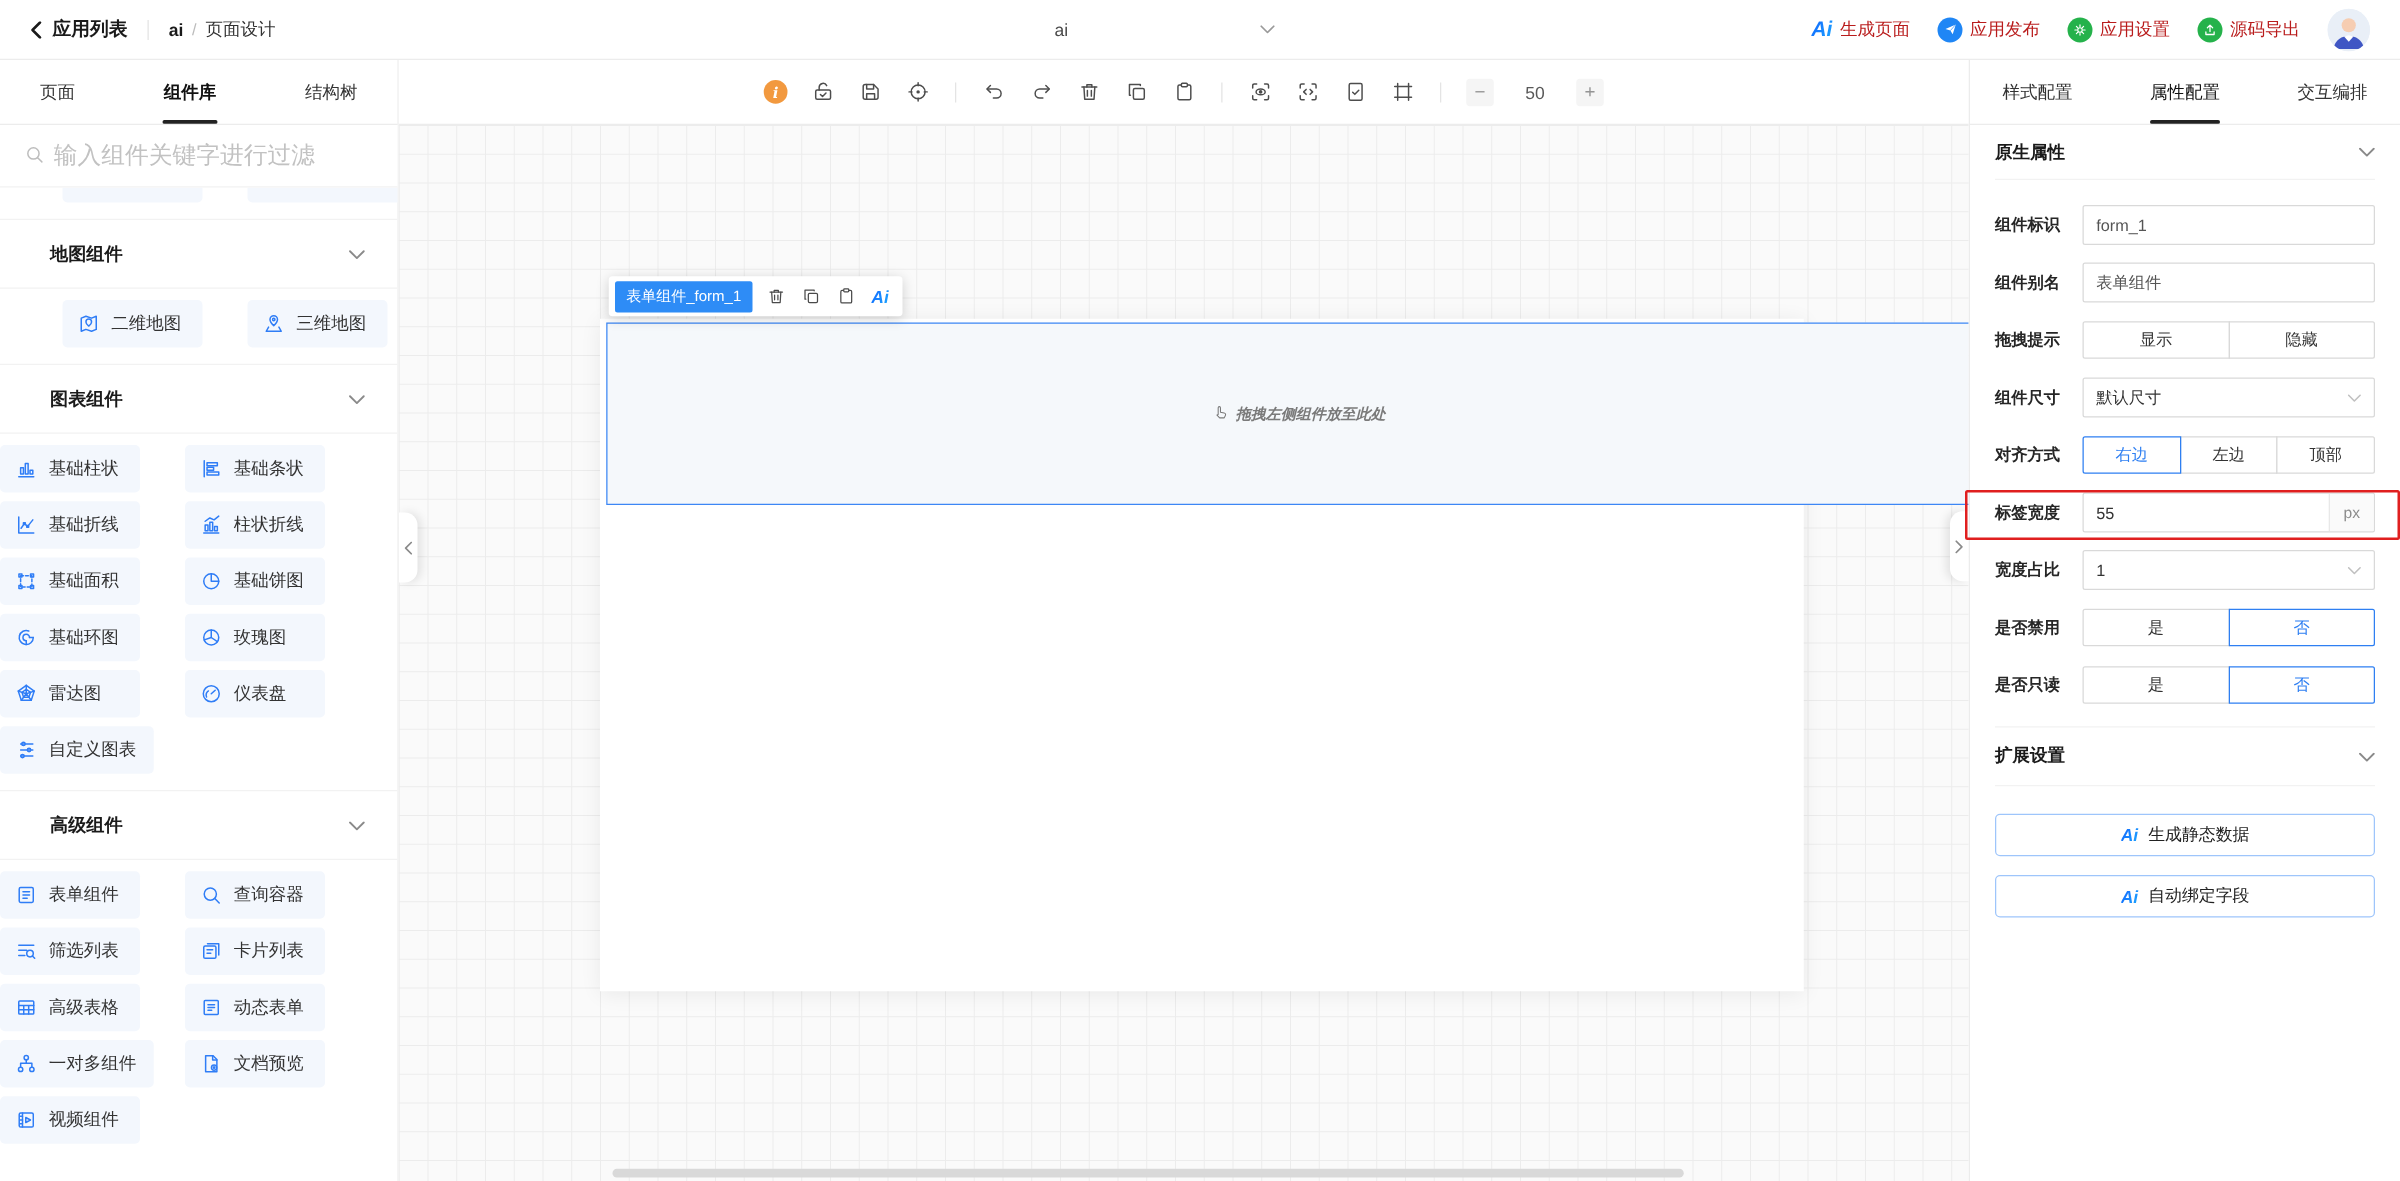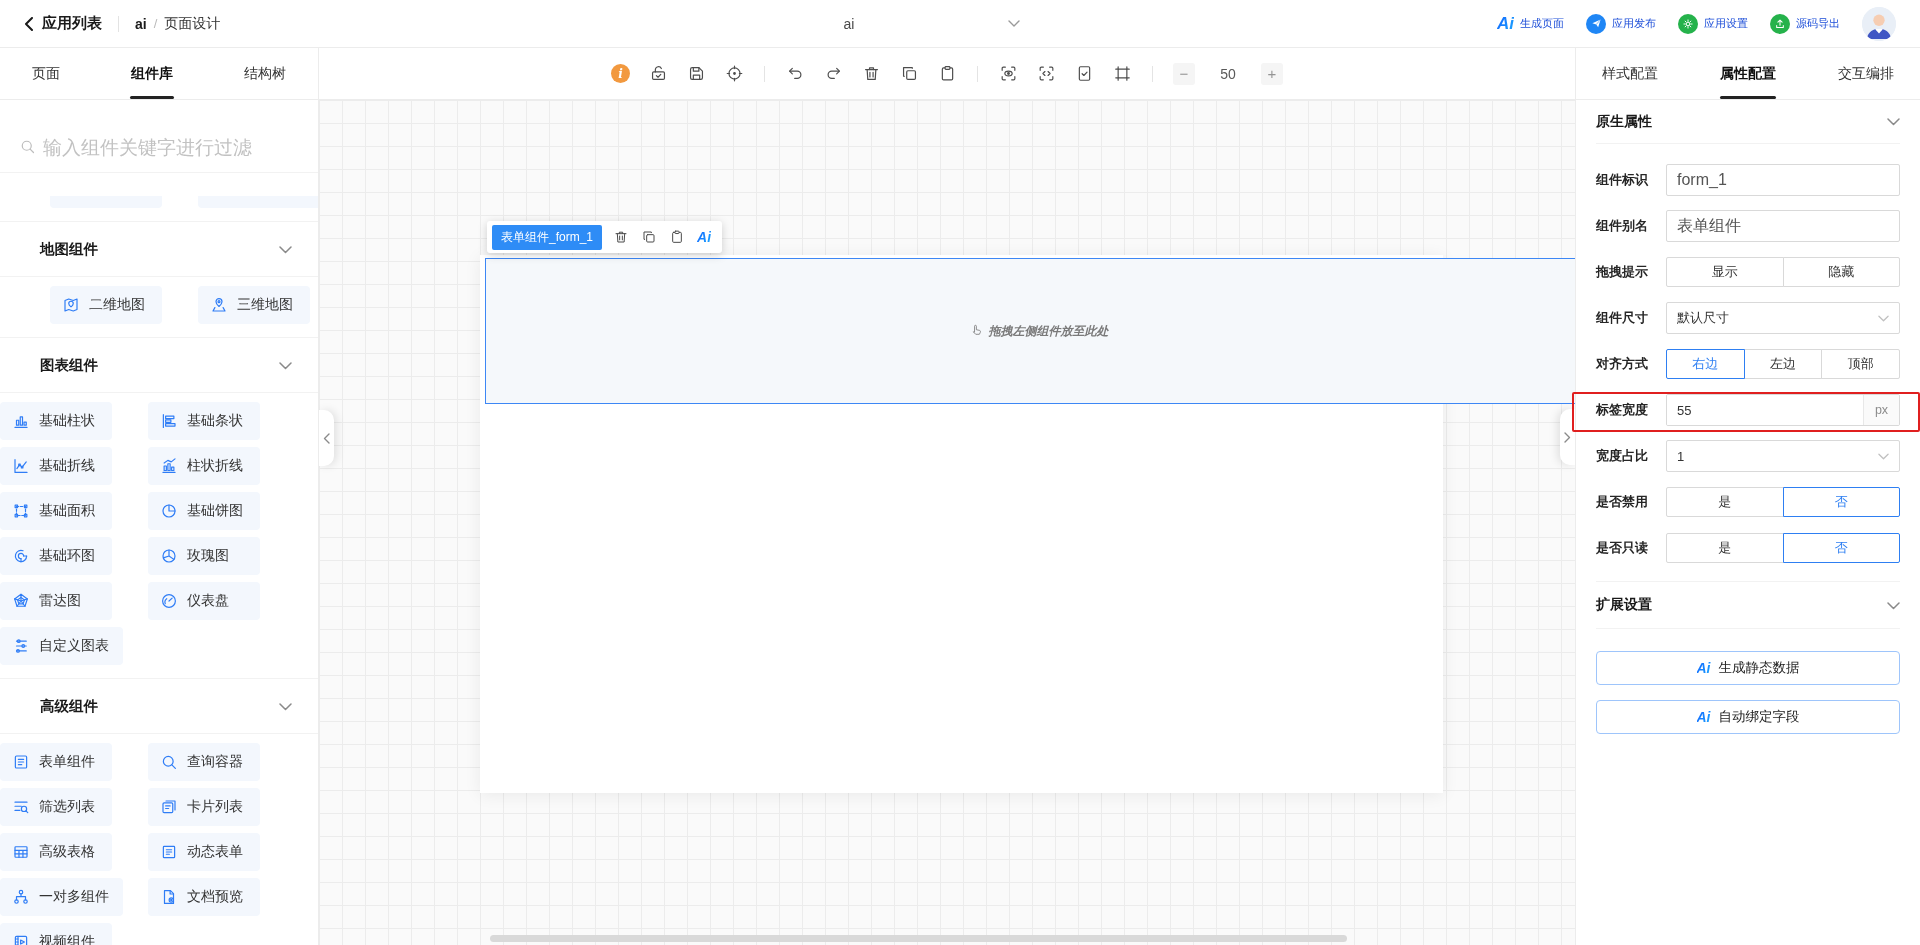--- a/index.html
+++ b/index.html
@@ -14,36 +14,36 @@
   .back-label { font-size:15px; font-weight:700; color:#1a1a1a; }
   .tb-divider { width:1px; height:16px; background:#e3e3e3; margin:0 16px; }
   .crumb-app { font-weight:700; color:#1a1a1a; font-size:14px; }
   .crumb-sep { color:#bbb; margin:0 7px; }
   .crumb-page { color:#333; font-size:14px; }
   .tb-center { position:absolute; left:690px; width:330px; height:48px;
     display:flex; align-items:center; }
   .tb-center .sel-value { flex:1; text-align:center; color:#4a4a4a; font-size:14px; }
   .tb-right { display:flex; align-items:center; gap:22px; }
   .tb-action { display:flex; align-items:center; gap:6px; cursor:pointer; }
-  .tb-action .lbl { font-size:11px; color:#1d4ed8; }
+  .tb-action .lbl { font-size:14px; color:#b91c1c; }
   .circle-ic { width:20px; height:20px; border-radius:50%; display:flex; align-items:center; justify-content:center; }
   .c-blue { background:#1f86f5; } .c-green { background:#25b24b; }
   .avatar { width:34px; height:34px; border-radius:50%; overflow:hidden; background:#e9eff7; cursor:pointer; }
 
   .ailogo { font-style:italic; font-weight:800; font-size:17px; letter-spacing:0;
     color:#1677ff; background:linear-gradient(120deg,#0f62fe,#1fa8ff);
     -webkit-background-clip:text; background-clip:text; -webkit-text-fill-color:transparent;
     position:relative; line-height:1; }
   .ailogo.small { font-size:14px; }
 
   
   .main { display:flex; height:897px; }
 
   
-  .sidebar { width:319px; border-right:1px solid #ececec; background:#fff; display:flex; flex-direction:column;gap:23px; }
+  .sidebar { width:319px; border-right:1px solid #ececec; background:#fff; display:flex; flex-direction:column; }
   .s-tabs { height:52px; display:flex; justify-content:space-between; align-items:center;
     padding:0 32px; border-bottom:1px solid #ececec; position:relative; flex:none; }
   .s-tab { font-size:14px; color:#333; cursor:pointer; position:relative; height:100%; display:flex; align-items:center; }
   .s-tab.active { font-weight:700; color:#111; }
   .s-tab.active::after { content:""; position:absolute; bottom:0; left:50%; transform:translateX(-50%);
     width:44px; height:3px; background:#222; border-radius:2px; }
   .s-search { height:50px; display:flex; align-items:center; gap:8px; padding:0 20px;
     border-bottom:1px solid #f2f2f2; flex:none; background:#fff; position:relative; z-index:2; }
   .s-search input { border:none; outline:none; flex:1; font-size:19px; color:#333; }
   .s-search input::placeholder { color:#c2c2c2; }
@@ -95,34 +95,34 @@
   .collapse-handle.right { right:0; top:309px; border-radius:10px 0 0 10px; box-shadow:-3px 0 8px rgba(0,0,0,.10); }
 
   .h-scrollbar { position:absolute; left:171px; bottom:3px; width:857px; height:7px;
     background:#d9d9d9; border-radius:4px; cursor:pointer; }
 
   
   .rpanel { width:345px; border-left:1px solid #ececec; background:#fff; position:relative; }
   .r-tabs { height:52px; display:flex; justify-content:space-between; align-items:center;
     padding:0 26px; border-bottom:1px solid #ececec; }
   .r-tab { font-size:14px; color:#333; cursor:pointer; position:relative; height:100%; display:flex; align-items:center; }
-  .r-tab.active { font-weight:700; color:#111; }
+  .r-tab.active { font-weight:400; color:#111; }
   .r-tab.active::after { content:""; position:absolute; bottom:0; left:50%; transform:translateX(-50%);
     width:56px; height:3px; background:#222; border-radius:2px; }
   .r-body { padding:0 20px; }
   .r-section { height:44px; display:flex; align-items:center; justify-content:space-between;
     border-bottom:1px solid #f2f2f2; cursor:pointer; }
   .r-section.ext { height:48px; margin-top:10px; border-top:1px solid #f2f2f2; }
   .r-section .t { font-size:14px; font-weight:700; color:#1a1a1a; }
   .r-rows { padding-top:13px; }
   .f-row { height:46px; display:flex; align-items:center; }
   .f-label { width:62px; flex:none; font-size:13px; font-weight:600; color:#262626; }
   .f-ctrl { flex:1; margin-left:8px; }
   .inp { width:100%; height:32px; border:1px solid #d9d9d9; border-radius:2px; padding:0 10px;
-    font-size:16px; color:#555; outline:none; background:#fff; font-family:inherit; }
+    font-size:13px; color:#555; outline:none; background:#fff; font-family:inherit; }
   .selbox { width:100%; height:32px; border:1px solid #d9d9d9; border-radius:2px; padding:0 10px;
     display:flex; align-items:center; justify-content:space-between; color:#333; cursor:pointer; background:#fff; }
   .seg { display:flex; width:100%; }
   .seg-item { flex:1; height:30px; border:1px solid #d9d9d9; display:flex; align-items:center;
     justify-content:center; font-size:13px; color:#333; cursor:pointer; background:#fff; margin-left:-1px; }
   .seg-item:first-child { margin-left:0; border-radius:2px 0 0 2px; }
   .seg-item:last-child { border-radius:0 2px 2px 0; }
   .seg-item.active { border-color:#2e7ff2; color:#2e7ff2; position:relative; z-index:1; }
   .unit-wrap { display:flex; width:100%; height:32px; border:1px solid #d9d9d9; border-radius:2px; overflow:hidden; }
   .unit-wrap input { flex:1; border:none; outline:none; padding:0 10px; font-size:13px; color:#333; font-family:inherit; }

